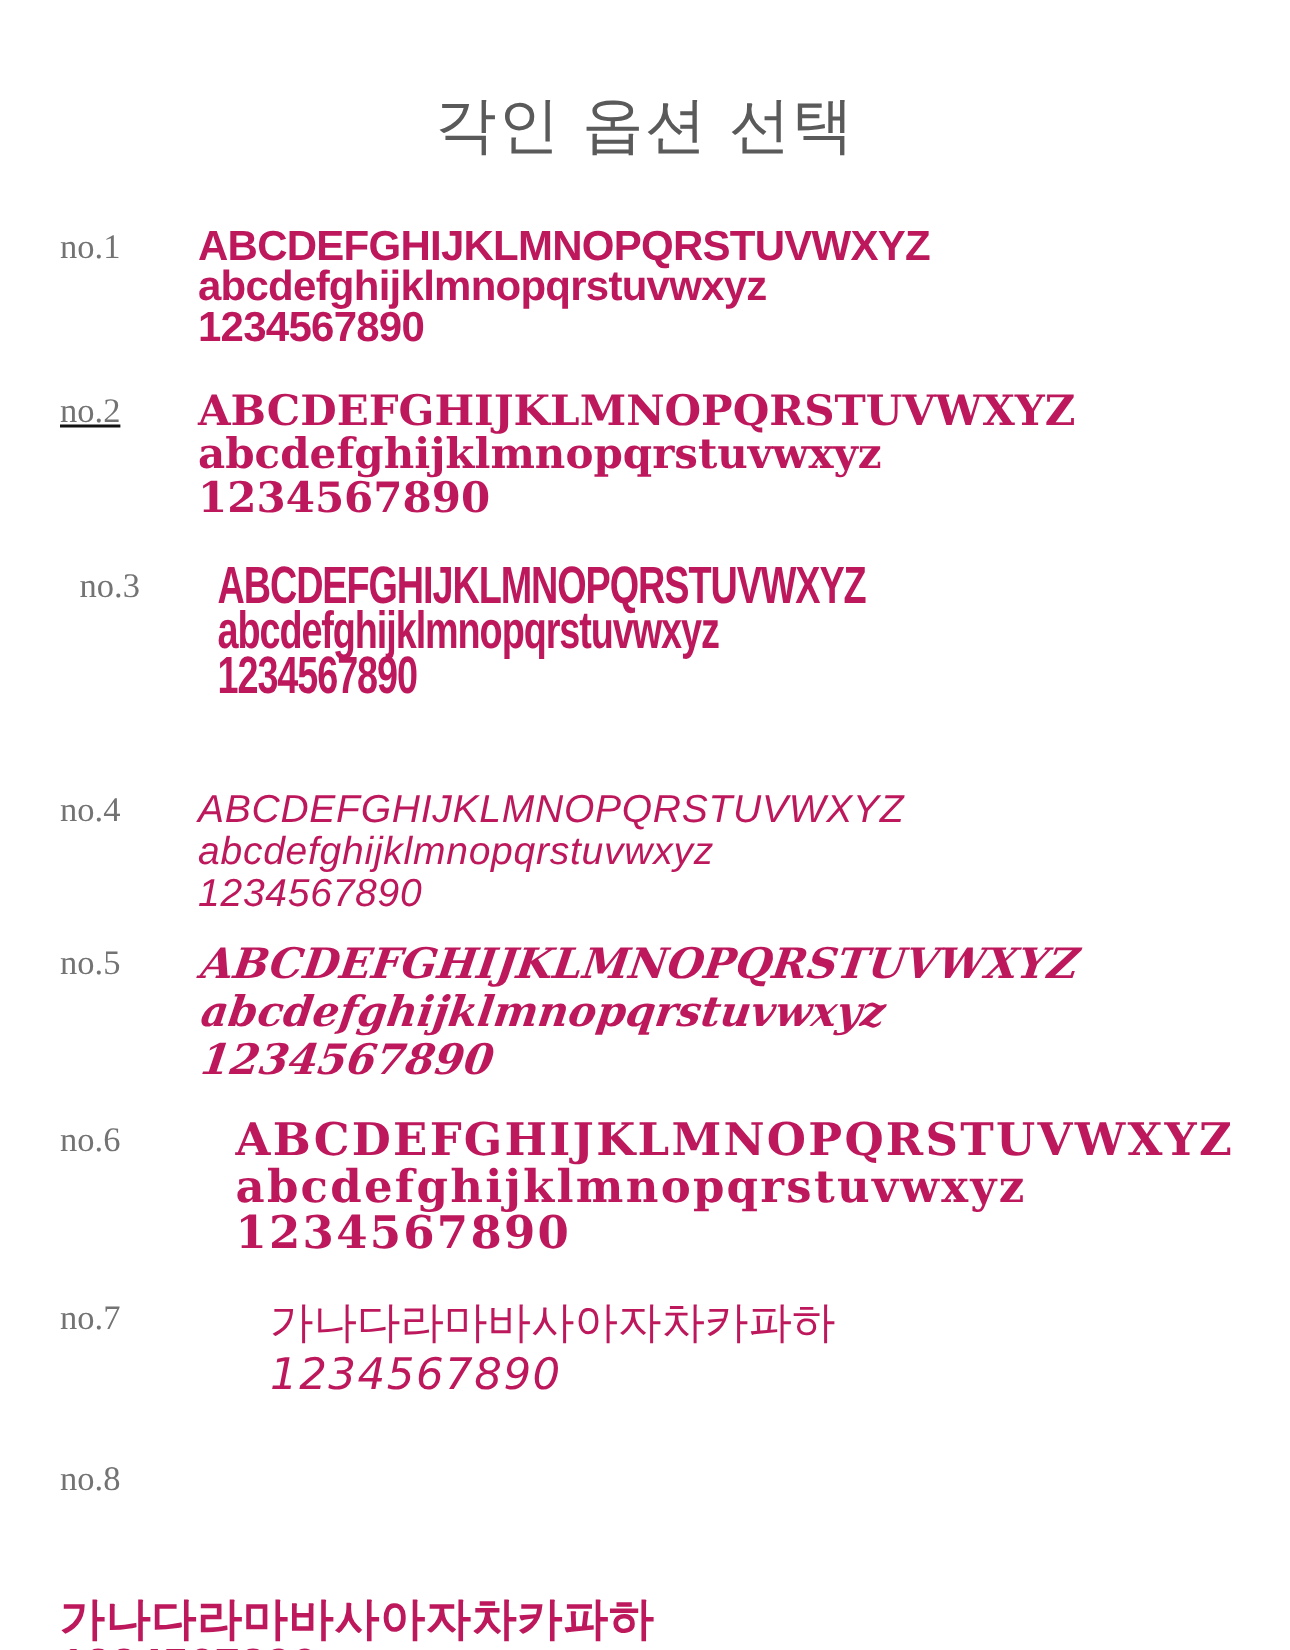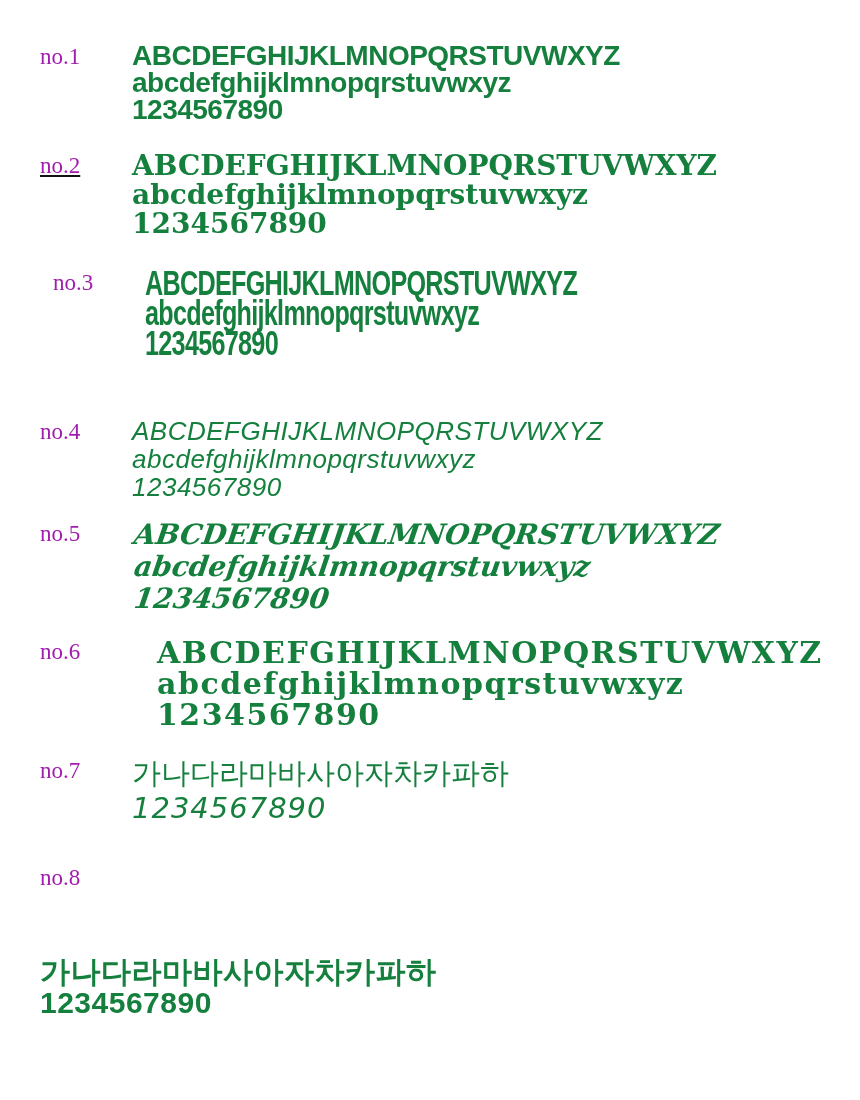--- a/index.html
+++ b/index.html
@@ -22,24 +22,24 @@
     letter-spacing: 1px;
     color: #5a5a5a;
   }
   .row { display: flex; align-items: flex-start; padding-left: 40px; }
   .label {
     flex: 0 0 92px;
     width: 92px;
     font-family: "Liberation Serif", serif;
     font-size: 23px;
     line-height: 27px;
-    color: #a21caf;
+    color: #737373;
     padding-top: 1px;
   }
-  .sample { color: #15803d; }
+  .sample { color: #be185d; }
   .sample .line { white-space: nowrap; }
   .sample .t { display: inline-block; white-space: nowrap; }
 
   
   .r1 { margin-top: 42px; }
   .r1 .sample { font-family: "Liberation Sans", sans-serif; font-weight: 700; font-size: 28px; line-height: 27px; letter-spacing: -0.5px; }
 
   
   .r2 { margin-top: 28px; text-decoration: underline; }
   .r2 .sample { font-family: "DejaVu Serif", serif; font-weight: 700; font-size: 28px; line-height: 29px; }
@@ -56,33 +56,34 @@
   
   .r5 { margin-top: 18px; }
   .r5 .sample { font-family: "DejaVu Serif", serif; font-style: italic; font-weight: 700; font-size: 28px; line-height: 32px; }
   .r5 .t { transform: skewX(-8deg); transform-origin: 0 100%; }
 
   
   .r6 { margin-top: 22px; gap: 25px; }
   .r6 .sample { font-family: "DejaVu Serif", serif; font-weight: 700; font-size: 30px; line-height: 31px; letter-spacing: 1.5px; }
 
   
-  .r7 { margin-top: 26px; }
+  .r7 { margin-top: 26px; gap: 48px; }
   .r7 .sample { font-family: "DejaVu Sans", sans-serif; font-weight: 400; font-size: 29px; line-height: 35px; }
   .r7 .digits { font-style: italic; letter-spacing: 1px; }
 
   
   .r8 { margin-top: 37px; flex-direction: column; }
   .r8 .sample { font-family: "Liberation Sans", sans-serif; font-weight: 700; font-size: 30px; line-height: 31px; letter-spacing: 0.5px; }
 </style>
 </head>
 <body>
 
 <div class="page">
 
+  <h1 class="title">각인 옵션 선택</h1>
 
   <div class="row r1">
     <div class="label">no.1</div>
     <div class="sample">
       <div class="line"><span class="t">ABCDEFGHIJKLMNOPQRSTUVWXYZ</span></div>
       <div class="line"><span class="t">abcdefghijklmnopqrstuvwxyz</span></div>
       <div class="line"><span class="t">1234567890</span></div>
     </div>
   </div>
 

